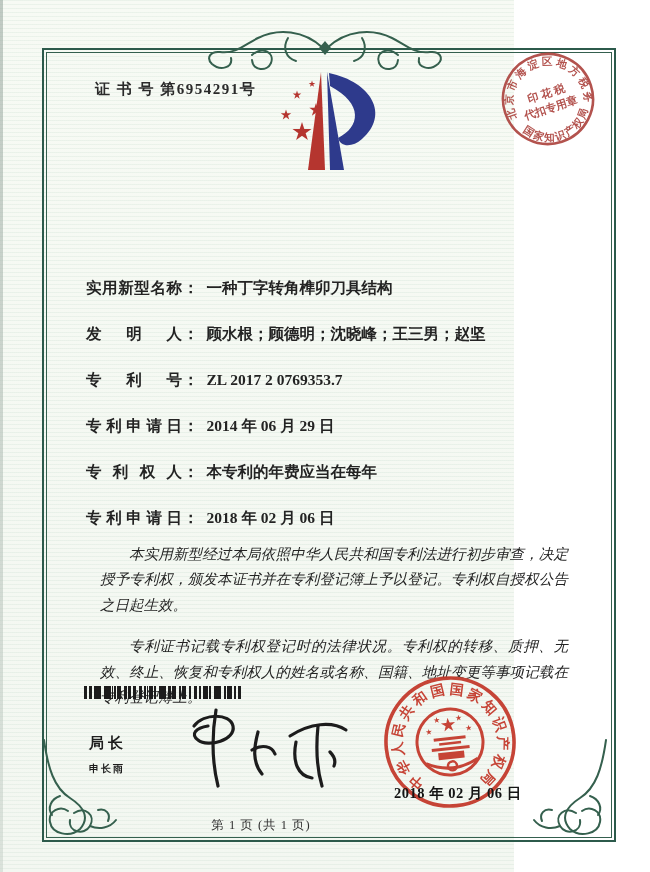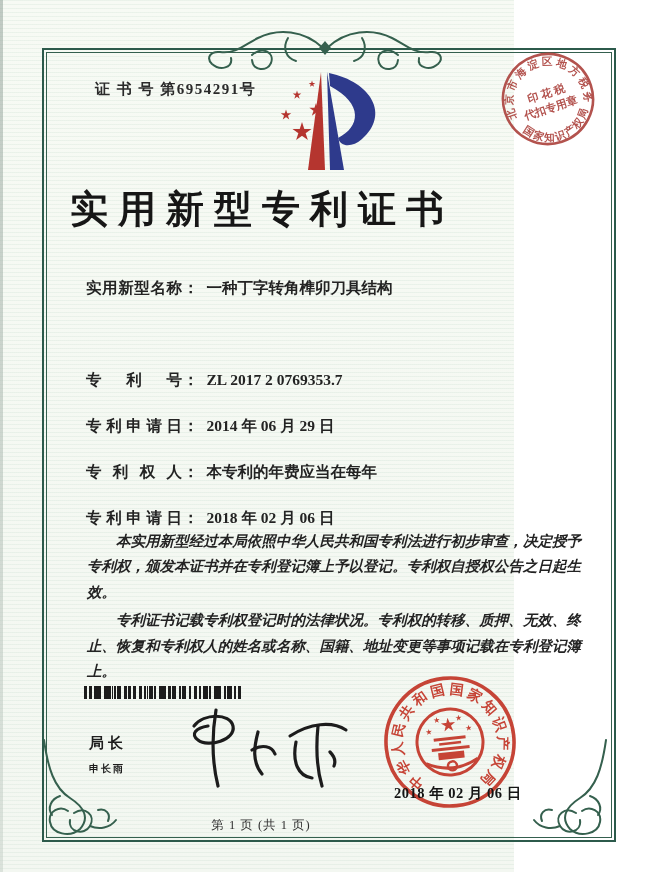--- a/index.html
+++ b/index.html
@@ -25,21 +25,21 @@
   .corner-fl-right{left:524px;top:738px;width:88px;height:102px;transform:scaleX(-1);}
   .cert-no{position:absolute;left:95px;top:80px;font-size:15px;letter-spacing:1.5px;color:#2a2a2a;font-weight:bold;}
   .logo{position:absolute;left:250px;top:68px;width:152px;height:118px;}
   .tax-stamp{position:absolute;left:497px;top:48px;width:102px;height:102px;transform:rotate(-18deg);opacity:.92;}
   .title{position:absolute;left:0;right:0;top:184px;text-align:center;font-size:38px;font-weight:bold;letter-spacing:10px;text-indent:10px;color:#161616;}
   .field{position:absolute;left:86px;font-size:15.5px;font-weight:bold;color:#232323;white-space:nowrap;margin-top:12px;}
   .flabel{display:inline-block;width:96px;text-align:justify;text-align-last:justify;vertical-align:bottom;}
   .fcolon{display:inline-block;margin:0 8px 0 1px;}
   .f0{top:266px;} .f1{top:312px;} .f2{top:358px;} .f3{top:404px;} .f4{top:450px;} .f5{top:496px;}
   .body-text{position:absolute;left:84px;top:526px;width:500px;font-size:14.5px;line-height:25.4px;color:#232323;text-align:justify;font-style:italic;}
-  .body-text p{margin:3px;text-indent:2em;font-weight:bold;}
+  .body-text p{margin:16px;text-indent:2em;}
   .barcode{position:absolute;left:84px;top:686px;width:158px;height:13px;
     background-image:
       repeating-linear-gradient(90deg,#1c1c1c 0 2px,transparent 2px 5px),
       repeating-linear-gradient(90deg,#1c1c1c 0 1px,transparent 1px 7px),
       repeating-linear-gradient(90deg,#1c1c1c 0 3px,transparent 3px 11px);
   }
   .director-title{position:absolute;left:89px;top:734px;font-size:15px;font-weight:bold;letter-spacing:4px;color:#1e1e1e;font-family:"Liberation Sans","DejaVu Sans",sans-serif;}
   .director-name{position:absolute;left:89px;top:762px;font-size:10px;font-weight:bold;letter-spacing:2px;color:#1e1e1e;font-family:"Liberation Sans","DejaVu Sans",sans-serif;}
   .signature{position:absolute;left:178px;top:700px;width:178px;height:96px;}
   .seal{position:absolute;left:379px;top:671px;width:142px;height:142px;transform:rotate(-6deg);opacity:.95;}
@@ -125,24 +125,26 @@
         <textPath href="#taxTop" startOffset="6" textLength="145">北京市海淀区地方税务局</textPath>
       </text>
       <text fill="#ad4540" font-size="10.5" font-weight="bold">
         <textPath href="#taxBottom" startOffset="22" textLength="82">国家知识产权局</textPath>
       </text>
       <text x="0" y="-2" text-anchor="middle" fill="#ad4540" font-size="11" font-weight="bold">印 花 税</text>
       <text x="0" y="13" text-anchor="middle" fill="#ad4540" font-size="11" font-weight="bold">代扣专用章</text>
     </svg>
   </div>
 
-  <div class="title">实用新型专利证书</div>
 
   <div class="field f0">
     <span class="flabel">实用新型名称</span><span class="fcolon">：</span><span>一种丁字转角榫卯刀具结构</span>
+  </div>
+  <div class="field f1">
+    <span class="flabel">发明人</span><span class="fcolon">：</span><span>顾水根；顾德明；沈晓峰；王三男；赵坚</span>
   </div>
   <div class="field f2">
     <span class="flabel">专利号</span><span class="fcolon">：</span><span>ZL 2017 2 0769353.7</span>
   </div>
   <div class="field f3">
     <span class="flabel">专利申请日</span><span class="fcolon">：</span><span>2014 年 06 月 29 日</span>
   </div>
   <div class="field f4">
     <span class="flabel">专利权人</span><span class="fcolon">：</span><span>本专利的年费应当在每年</span>
   </div>

